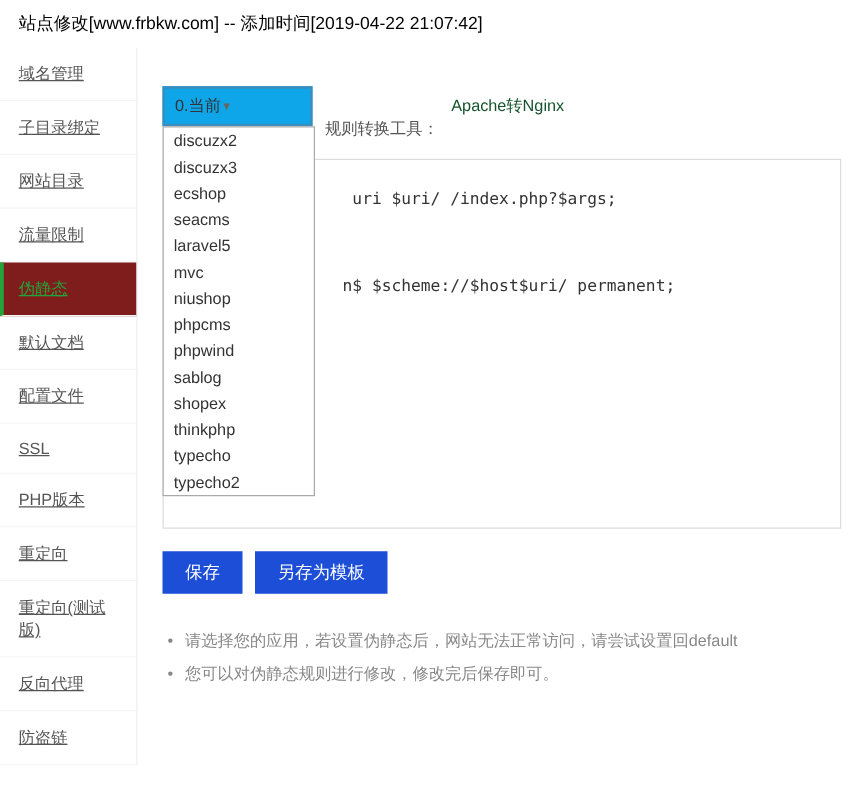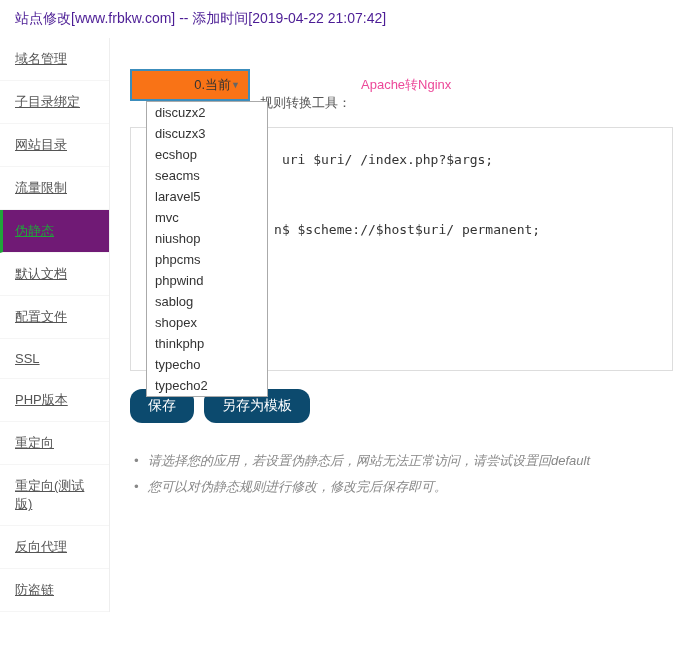--- a/index.html
+++ b/index.html
@@ -10,41 +10,41 @@
     body {
       font-family: "Microsoft YaHei", Arial, sans-serif;
       font-size: 14px;
       color: #333;
       background: #fff;
       width: 693px;
     }
     .header {
       padding: 10px 15px;
       font-size: 14px;
-      color: #4c1d95;
+      color: #000000;
     }
     .container {
       display: flex;
     }
     .sidebar {
       width: 110px;
       background: #fff;
       border-right: 1px solid #eee;
     }
     .sidebar-item {
       padding: 12px 15px;
       font-size: 13px;
       color: #555;
       cursor: pointer;
       border-bottom: 1px solid #f5f5f5;
       text-decoration: underline;
     }
     .sidebar-item.active {
       border-left: 3px solid #20a53a;
-      background: #701a75;
+      background: #7f1d1d;
       color: #20a53a;
       padding-left: 12px;
     }
     .main {
       flex: 1;
       padding: 20px;
       position: relative;
     }
     .toolbar-row {
       display: flex;
@@ -53,38 +53,38 @@
       margin-bottom: 15px;
     }
     .select-wrapper {
       position: relative;
       width: 120px;
     }
     .select-box {
       width: 100%;
       height: 32px;
       border: 2px solid #3c8dbc;
-      background: #f97316;
+      background: #0ea5e9;
       padding: 0 8px;
       font-size: 13px;
       color: #333;
       display: flex;
       align-items: center;
-      justify-content: flex-end;
+      justify-content: flex-start;
       cursor: pointer;
     }
     .select-box::after {
       content: '▼';
       font-size: 9px;
       color: #666;
     }
     .dropdown {
       position: absolute;
       top: 32px;
-      left: 16px;
+      left: 0;
       width: 122px;
       background: #fff;
       border: 1px solid #aaa;
       max-height: 350px;
       overflow-y: auto;
       z-index: 10;
     }
     .dropdown-item {
       padding: 3px 8px;
       font-size: 13px;
@@ -100,62 +100,61 @@
     .dropdown::-webkit-scrollbar-thumb {
       background: #c0c0c0;
       border: 1px solid #aaa;
     }
     .label-text {
       font-size: 13px;
       color: #555;
       margin-top: 36px;
     }
     .link {
-      color: #ec4899;
+      color: #14532d;
       cursor: pointer;
       font-size: 13px;
     }
     .code-area {
       width: 100%;
-      height: 244px;
+      height: 296px;
       border: 1px solid #ddd;
       padding: 20px 10px;
       font-family: "SimSun", monospace;
       font-size: 13px;
       color: #333;
       resize: none;
       line-height: 1.8;
       white-space: pre;
       overflow: hidden;
     }
     .button-row {
       margin-top: 18px;
       display: flex;
       gap: 10px;
     }
     .btn {
       padding: 8px 18px;
-      background: #0c4a6e;
+      background: #1d4ed8;
       color: #fff;
       border: none;
       font-size: 14px;
       cursor: pointer;
-      border-radius: 12px;
+      border-radius: 0;
     }
     .tips {
       margin-top: 25px;
       list-style: none;
     }
     .tips li {
       font-size: 13px;
       color: #888;
       line-height: 2;
       padding-left: 18px;
       position: relative;
-      font-style: italic;
     }
     .tips li::before {
       content: '•';
       position: absolute;
       left: 4px;
       color: #888;
     }
   </style>
 </head>
 <body>

